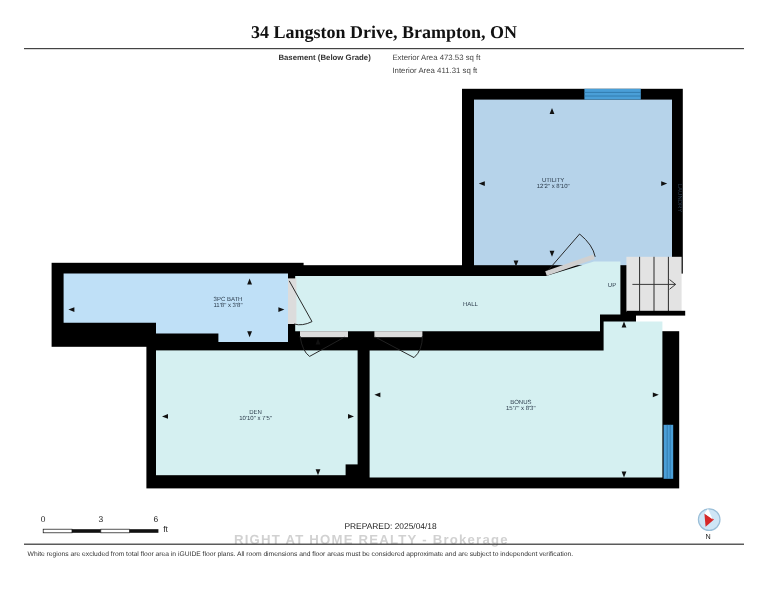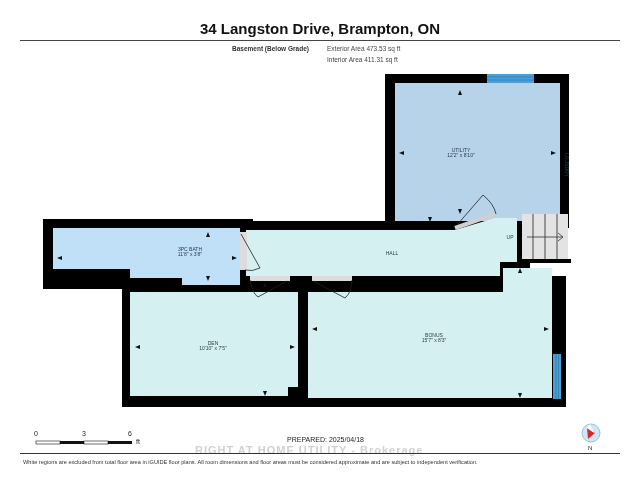--- a/index.html
+++ b/index.html
@@ -1,17 +1,17 @@
 <!DOCTYPE html>
 <html><head>
 <meta charset="utf-8">
 <style>
   html, body { margin: 0; padding: 0; background: #ffffff; }
   body { width: 640px; height: 494px; position: relative; overflow: hidden; font-family: "Liberation Sans", sans-serif; color: #111; }
-  .title { position: absolute; left: 0; width: 640px; top: 20px; text-align: center; font-size: 15px; font-weight: bold; }
+  .title { position: absolute; left: 0; width: 640px; top: 20px; text-align: center; font-size: 15px; font-weight: bold; font-family: Liberation Serif, serif; }
   .title-rule { position: absolute; left: 20px; width: 600px; top: 40px; height: 1px; background: #444; }
   .level-label { position: absolute; left: 232px; top: 45px; font-size: 6.5px; font-weight: bold; color: #333; }
   .area-line { position: absolute; left: 327px; font-size: 6.5px; color: #444; }
   svg.plan { position: absolute; left: 0; top: 0; }
   .room-label { font-family: "Liberation Sans", sans-serif; font-size: 5px; fill: #2b3b4b; text-anchor: middle; }
   .scale-text { position: absolute; font-size: 7px; color: #222; }
   .prepared { position: absolute; left: 287px; top: 436px; font-size: 7px; color: #222; }
   .bottom-rule { position: absolute; left: 20px; width: 600px; top: 453px; height: 1px; background: #333; }
   .watermark { position: absolute; left: 195px; top: 444px; font-size: 11px; font-weight: bold; letter-spacing: 1px; color: rgba(190,190,190,0.7); }
   .disclaimer { position: absolute; left: 23px; top: 459px; font-size: 5.6px; color: #333; white-space: nowrap; }
@@ -128,15 +128,15 @@
   </g>
 </svg>
 
 <span class="scale-text" style="left:34px;top:430px">0</span>
 <span class="scale-text" style="left:82px;top:430px">3</span>
 <span class="scale-text" style="left:128px;top:430px">6</span>
 <span class="scale-text" style="left:136px;top:438px">ft</span>
 
 <div class="prepared">PREPARED: 2025/04/18</div>
 <span class="scale-text" style="left:588px;top:445px;font-size:6px">N</span>
-<div class="watermark">RIGHT AT HOME UTILITY - Brokerage</div>
+<div class="watermark">RIGHT AT HOME REALTY - Brokerage</div>
 <div class="bottom-rule"></div>
 <div class="disclaimer">White regions are excluded from total floor area in iGUIDE floor plans. All room dimensions and floor areas must be considered approximate and are subject to independent verification.</div>
 
 </body></html>

